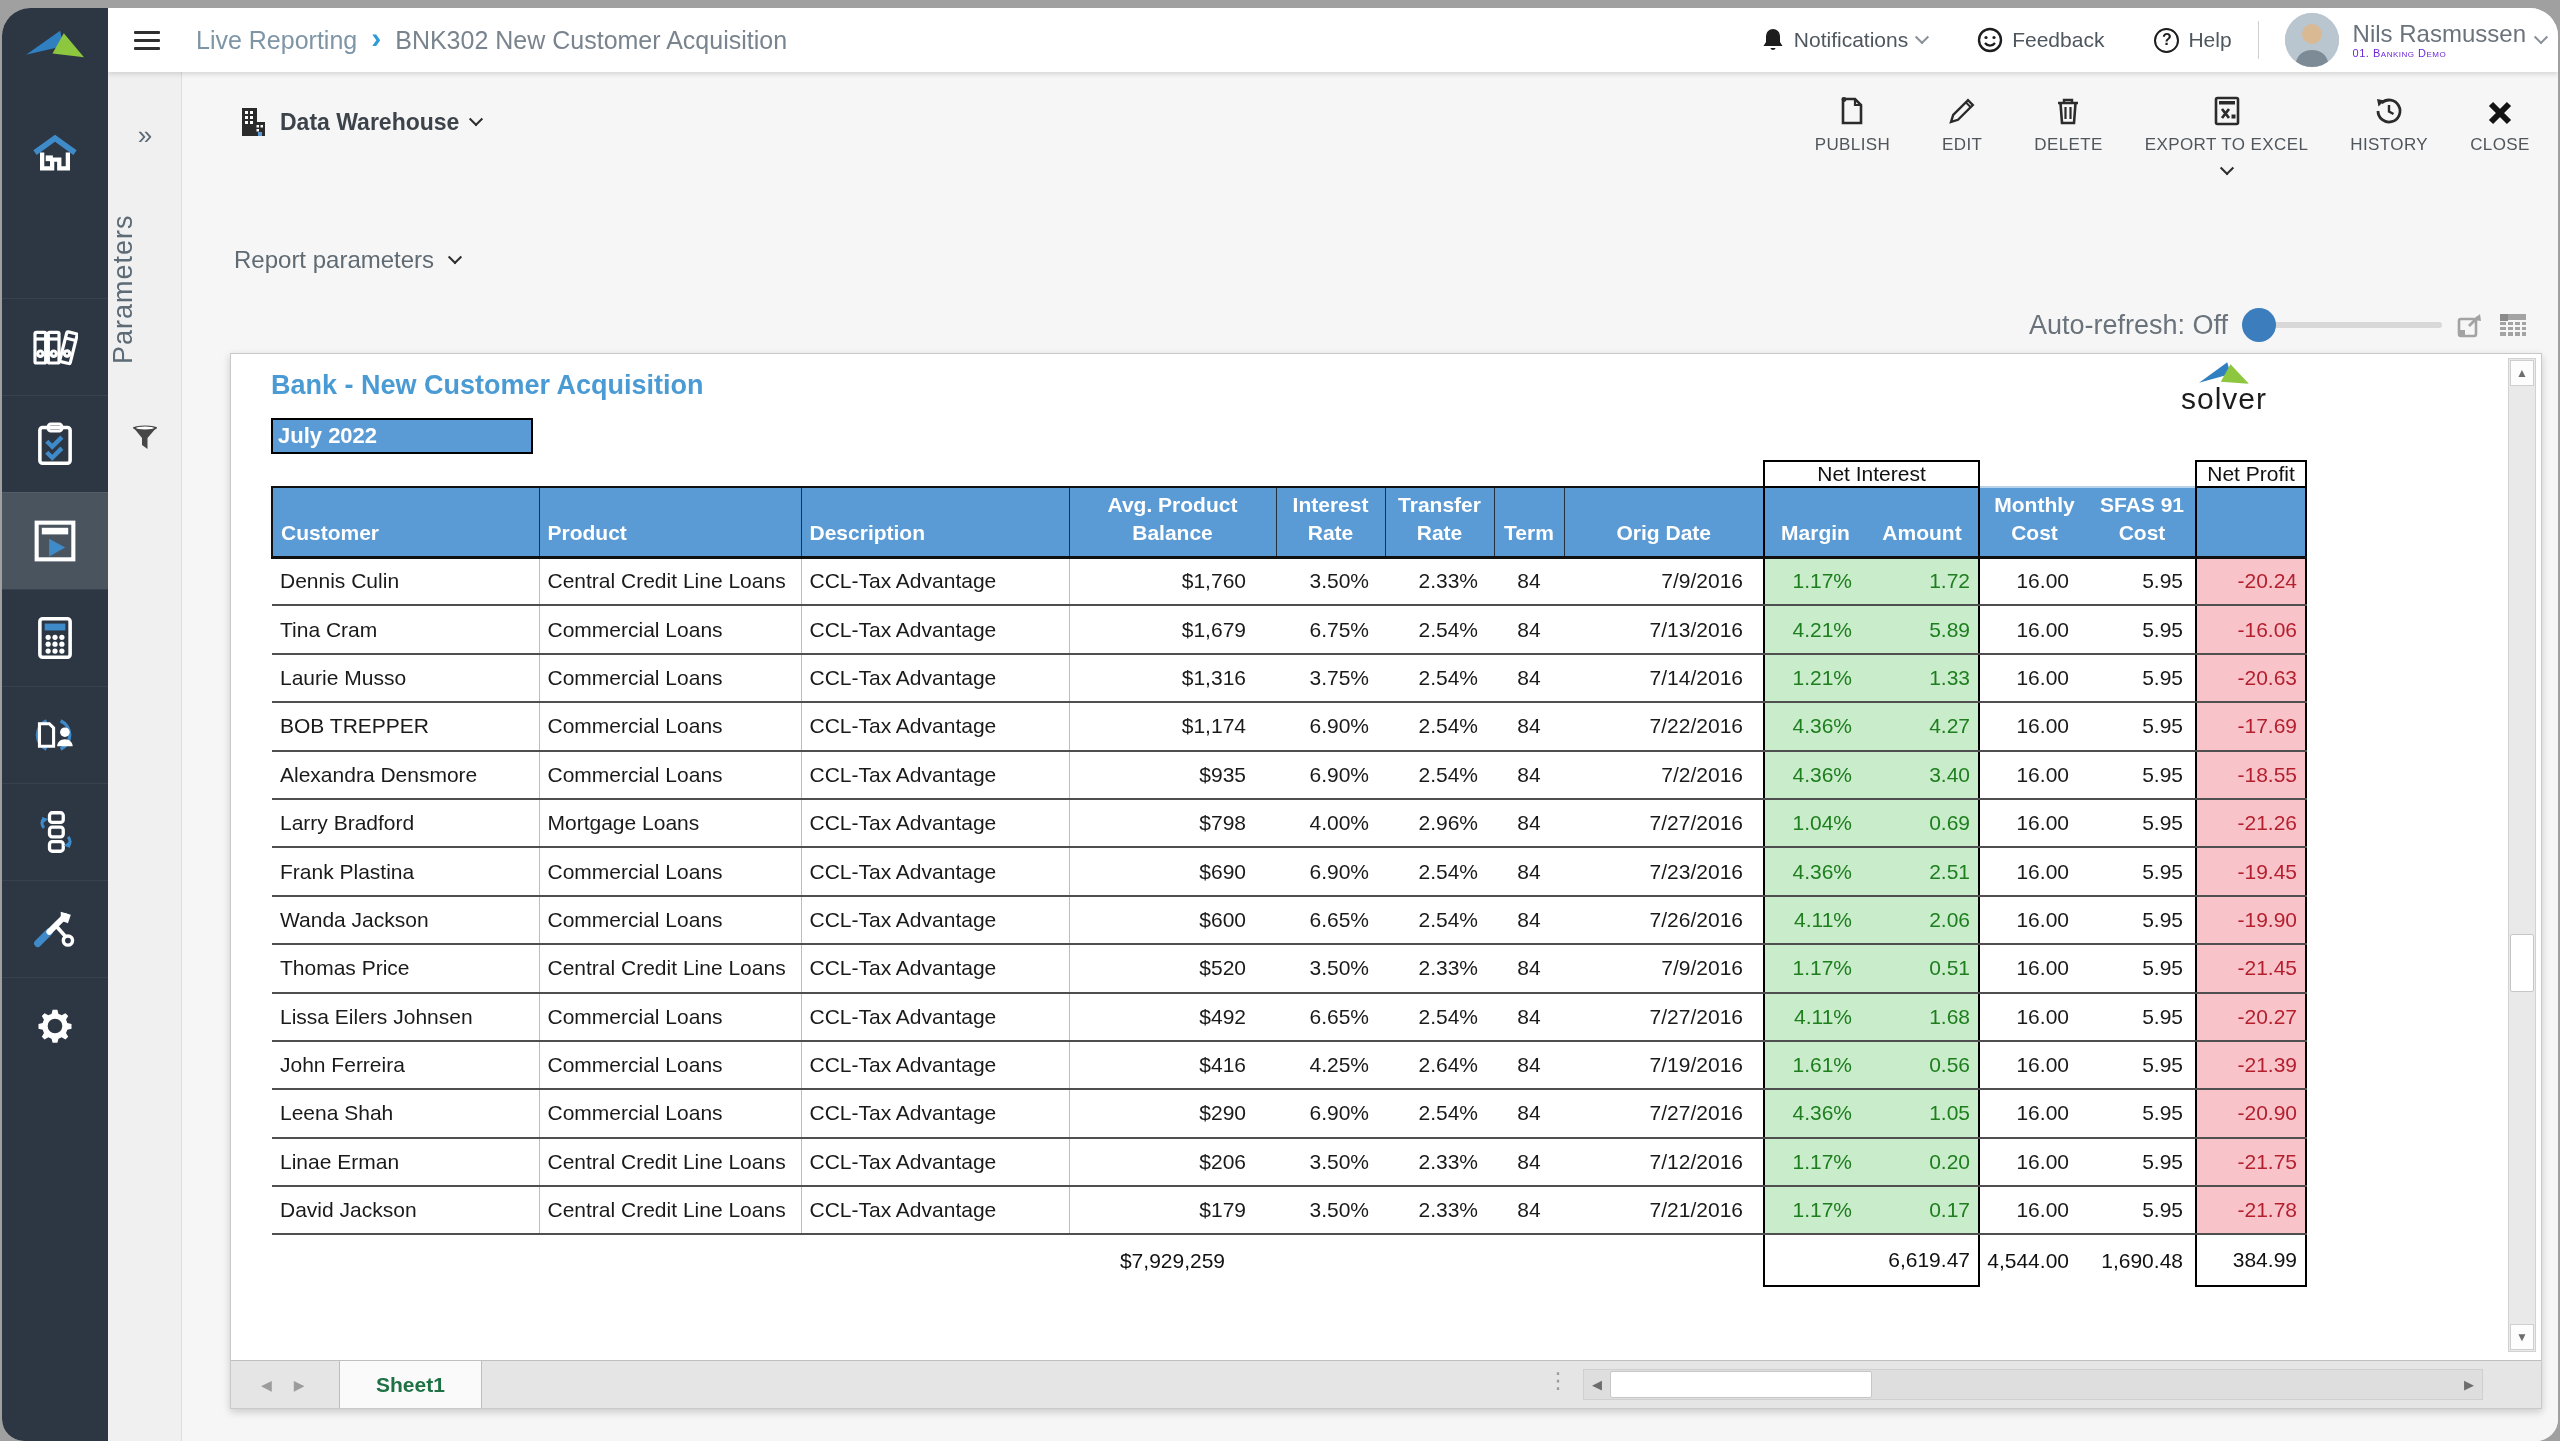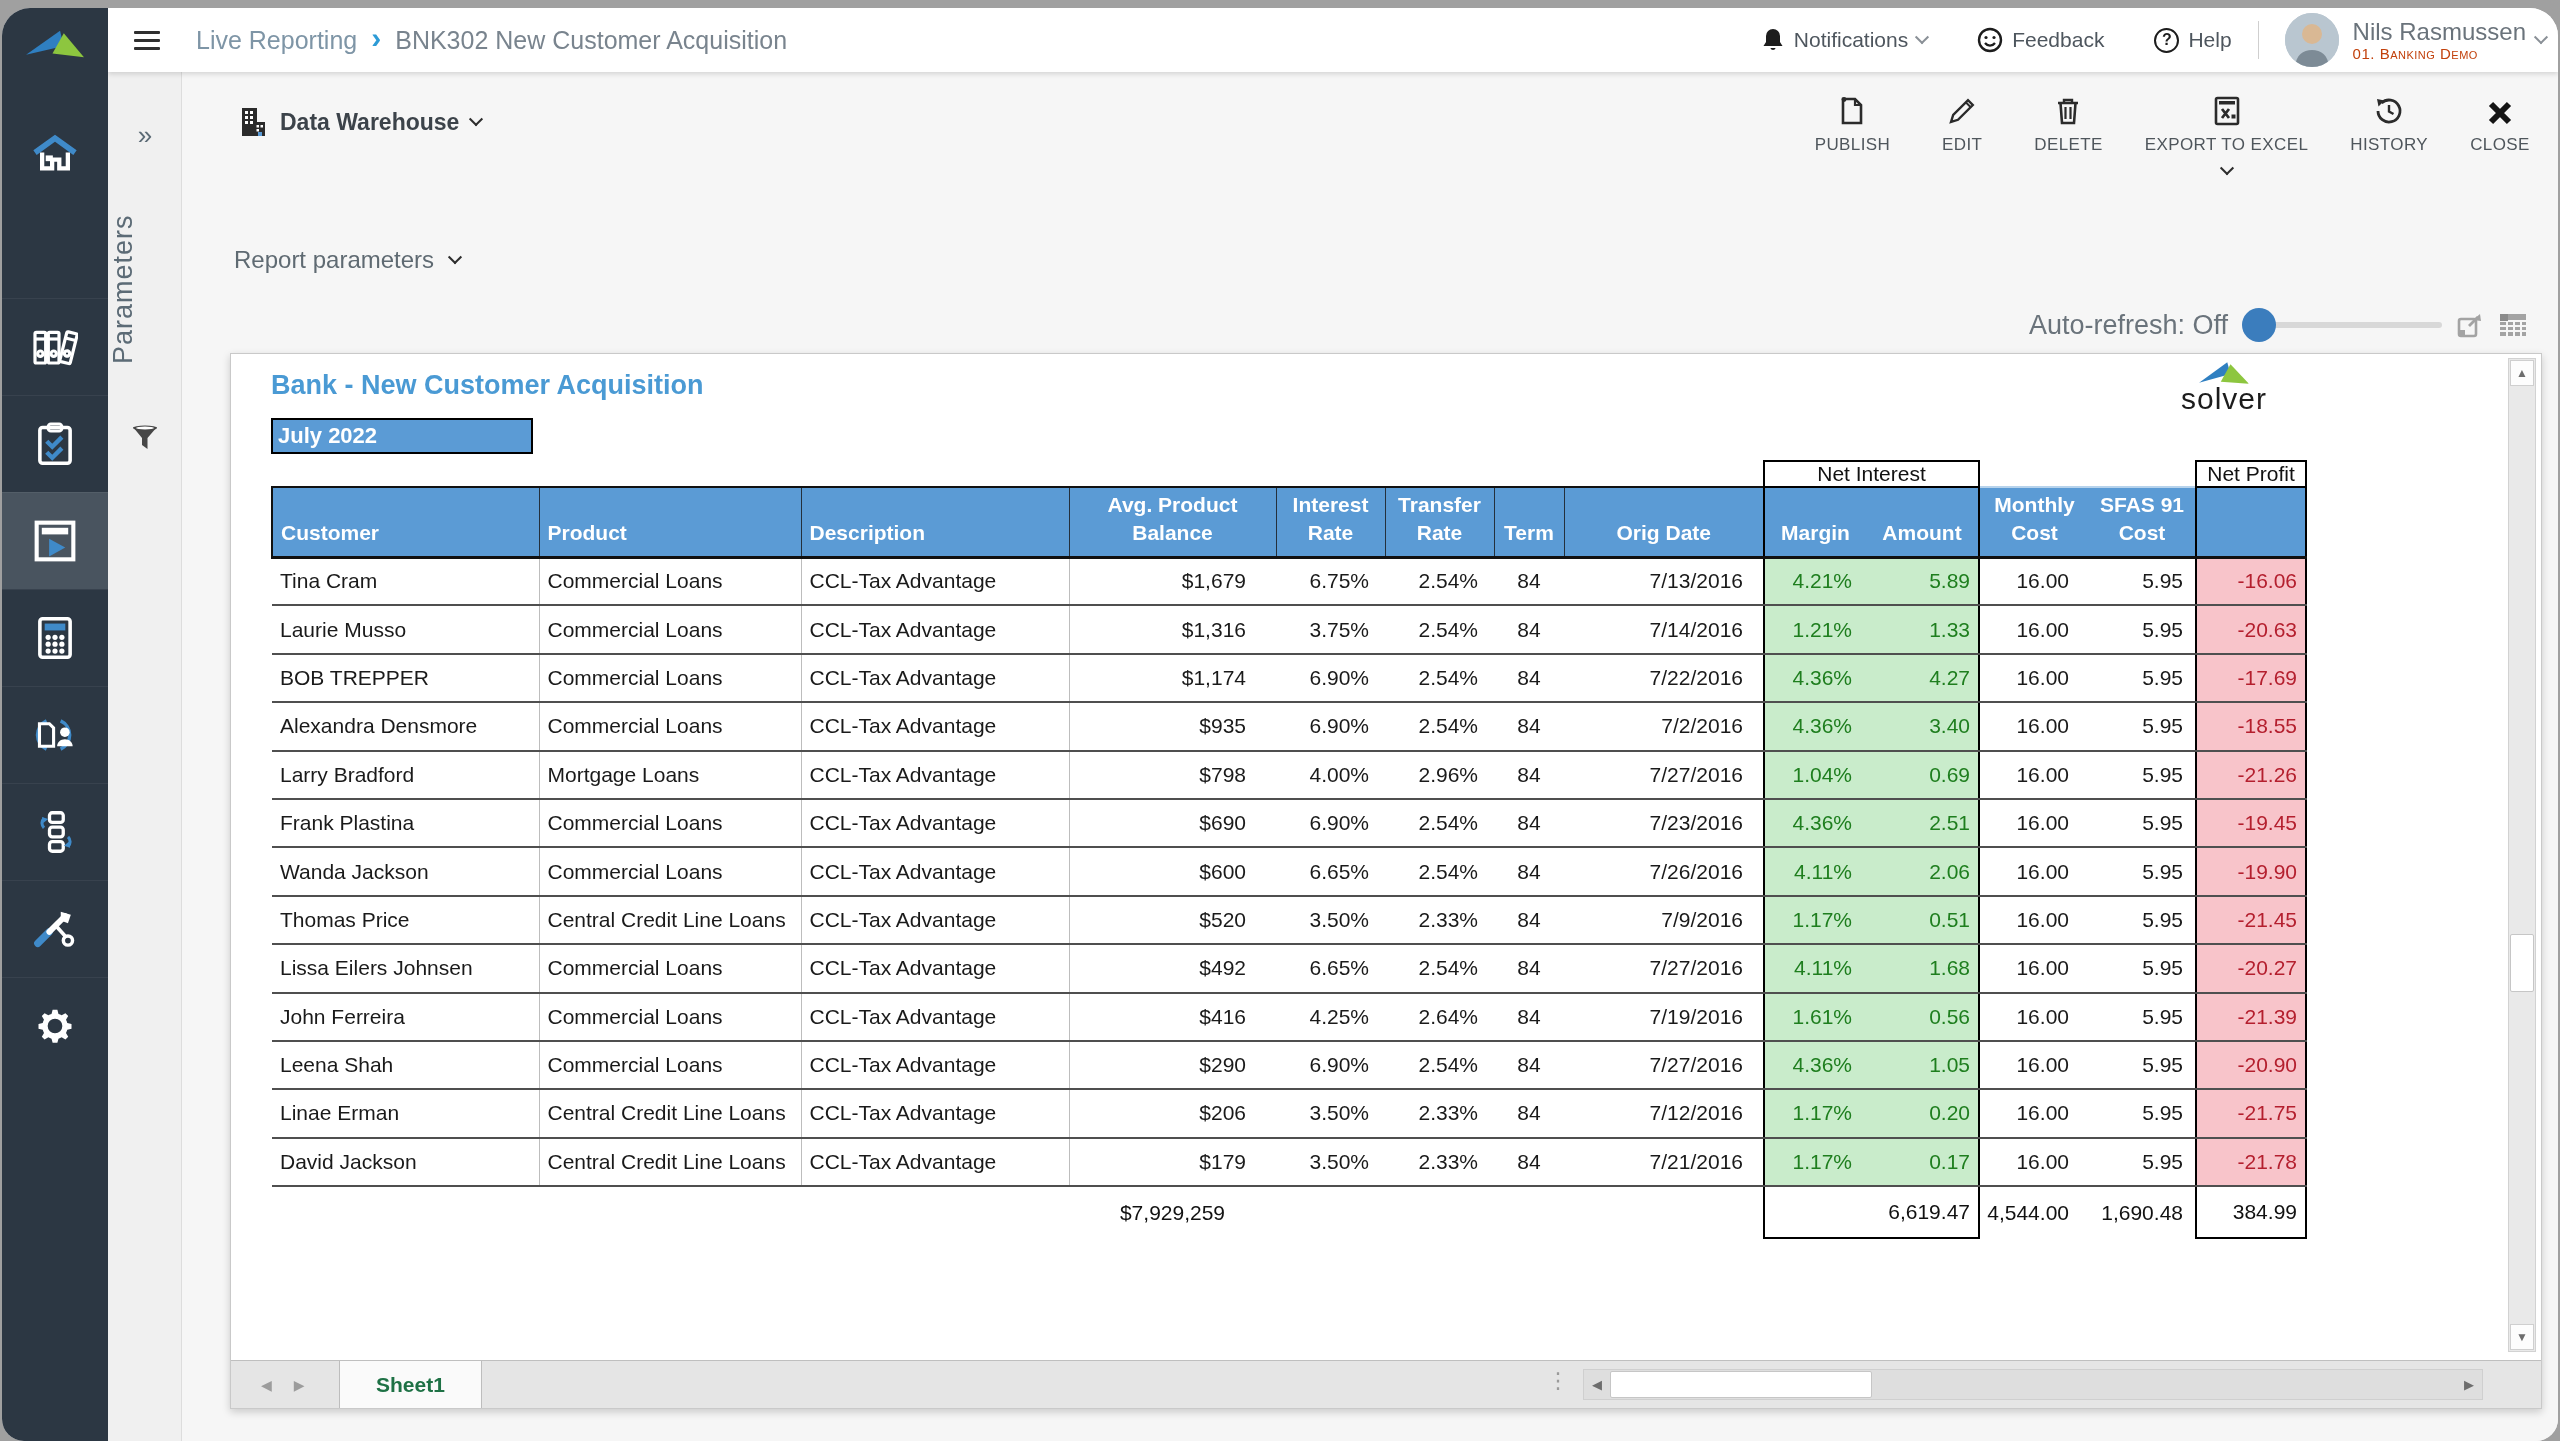--- a/index.html
+++ b/index.html
@@ -27,21 +27,21 @@
   .top-right { margin-left:auto; display:flex; align-items:center; gap:10px; padding-right:12px; }
   .top-link { display:flex; align-items:center; gap:9px; color:#4e565e; font-size:21px; cursor:pointer; }
   .gap40 { width:30px; }
   .chv { display:inline-block; width:10px; height:10px; border-right:2.5px solid #8a9097; border-bottom:2.5px solid #8a9097; transform:rotate(45deg) translate(-2px,-2px); }
   .chv.dark { border-color:#2d2d2d; }
   .qcircle { width:25px; height:25px; border:2.5px solid #1d1d1d; border-radius:50%; display:flex; align-items:center; justify-content:center; font-weight:bold; font-size:16px; color:#1d1d1d; }
   .tdivider { width:1px; height:38px; background:#cfcfcf; margin:0 16px; }
   .avatar { width:54px; height:54px; border-radius:50%; overflow:hidden; background:#b9c6d0; flex:0 0 auto; }
   .user-block { line-height:1.15; margin-left:4px; }
   .user-name { font-size:24px; color:#6a737b; }
-  .user-tenant { font-size:15px; color:#c2410c; font-variant:small-caps; letter-spacing:.5px; }
+  .user-tenant { font-size:11px; color:#6d28d9; font-variant:small-caps; letter-spacing:.5px; }
 
   
   .rail { position:absolute; left:106px; top:64px; bottom:0; width:74px; background:#f0f0f0; border-right:1px solid #ddd; z-index:10; }
   .rail-chev { position:absolute; top:48px; left:0; width:74px; text-align:center; color:#5c6b76; font-size:26px; cursor:pointer; }
   .rail-text { position:absolute; top:92px; left:0; width:74px; height:250px; display:flex; justify-content:center;
     writing-mode:vertical-rl; transform:rotate(180deg); font-size:27px; color:#5c6b76; letter-spacing:1px; }
   .rail-funnel { position:absolute; top:352px; left:0; width:74px; display:flex; justify-content:center; cursor:pointer; }
 
   
   .content-bg { position:absolute; left:180px; right:0; top:64px; bottom:0; background:#f6f6f6; }
@@ -460,20 +460,35 @@
           <th class="c7 hb">Orig Date</th>
           <th class="c8">Margin</th>
           <th class="c9">Amount</th>
           <th class="c10">Monthly Cost</th>
           <th class="c11">SFAS 91 Cost</th>
           <th class="c12"></th>
         </tr>
       </thead>
       <tbody>
           <tr class="data-row">
+            <td class="c0">Dennis Culin</td>
+            <td class="c1">Central Credit Line Loans</td>
+            <td class="c2">CCL-Tax Advantage</td>
+            <td class="c3">$1,760</td>
+            <td class="c4">3.50%</td>
+            <td class="c5">2.33%</td>
+            <td class="c6">84</td>
+            <td class="c7">7/9/2016</td>
+            <td class="c8">1.17%</td>
+            <td class="c9">1.72</td>
+            <td class="c10">16.00</td>
+            <td class="c11">5.95</td>
+            <td class="c12">-20.24</td>
+          </tr>
+          <tr class="data-row">
             <td class="c0">Tina Cram</td>
             <td class="c1">Commercial Loans</td>
             <td class="c2">CCL-Tax Advantage</td>
             <td class="c3">$1,679</td>
             <td class="c4">6.75%</td>
             <td class="c5">2.54%</td>
             <td class="c6">84</td>
             <td class="c7">7/13/2016</td>
             <td class="c8">4.21%</td>
             <td class="c9">5.89</td>

